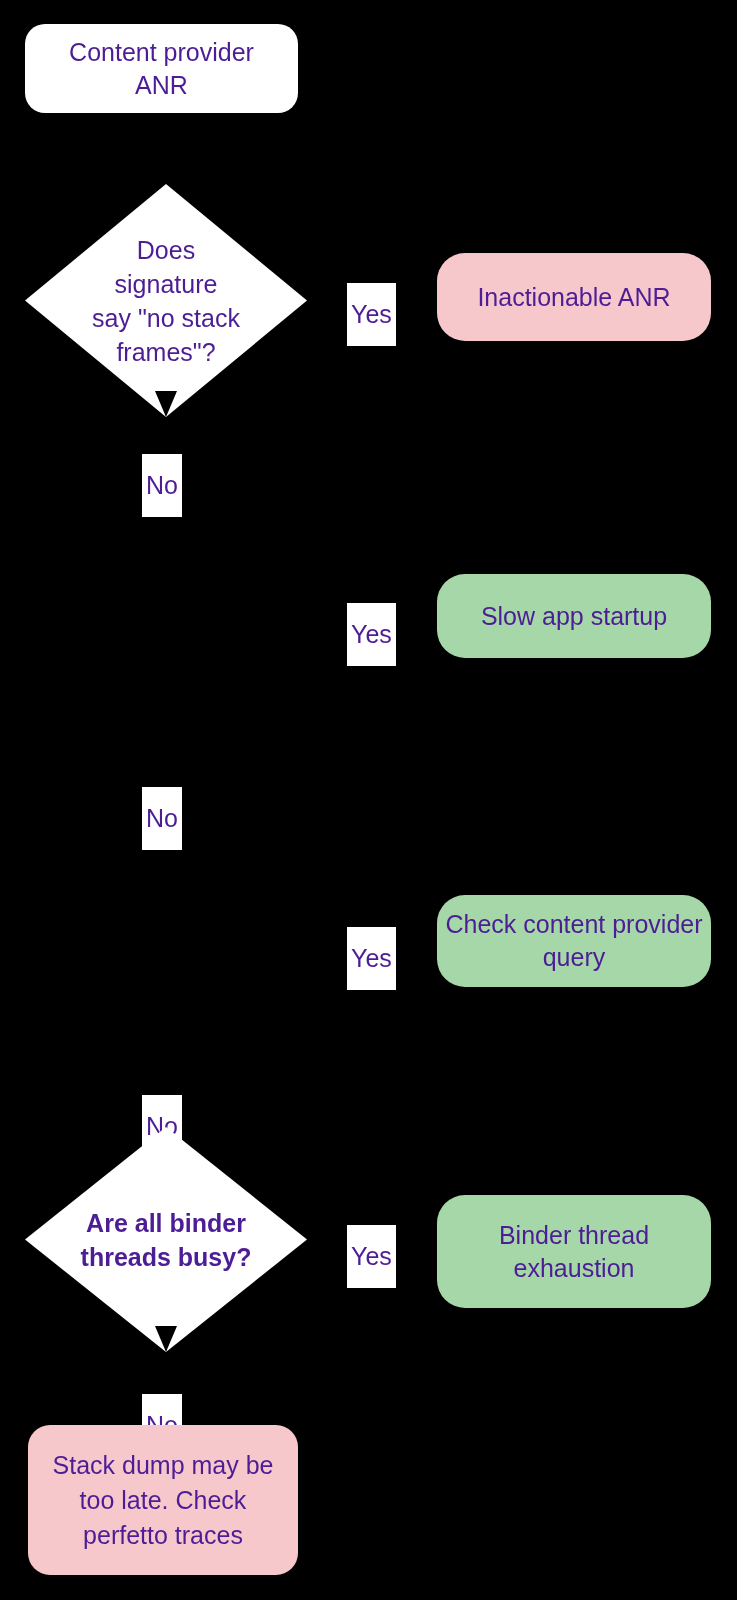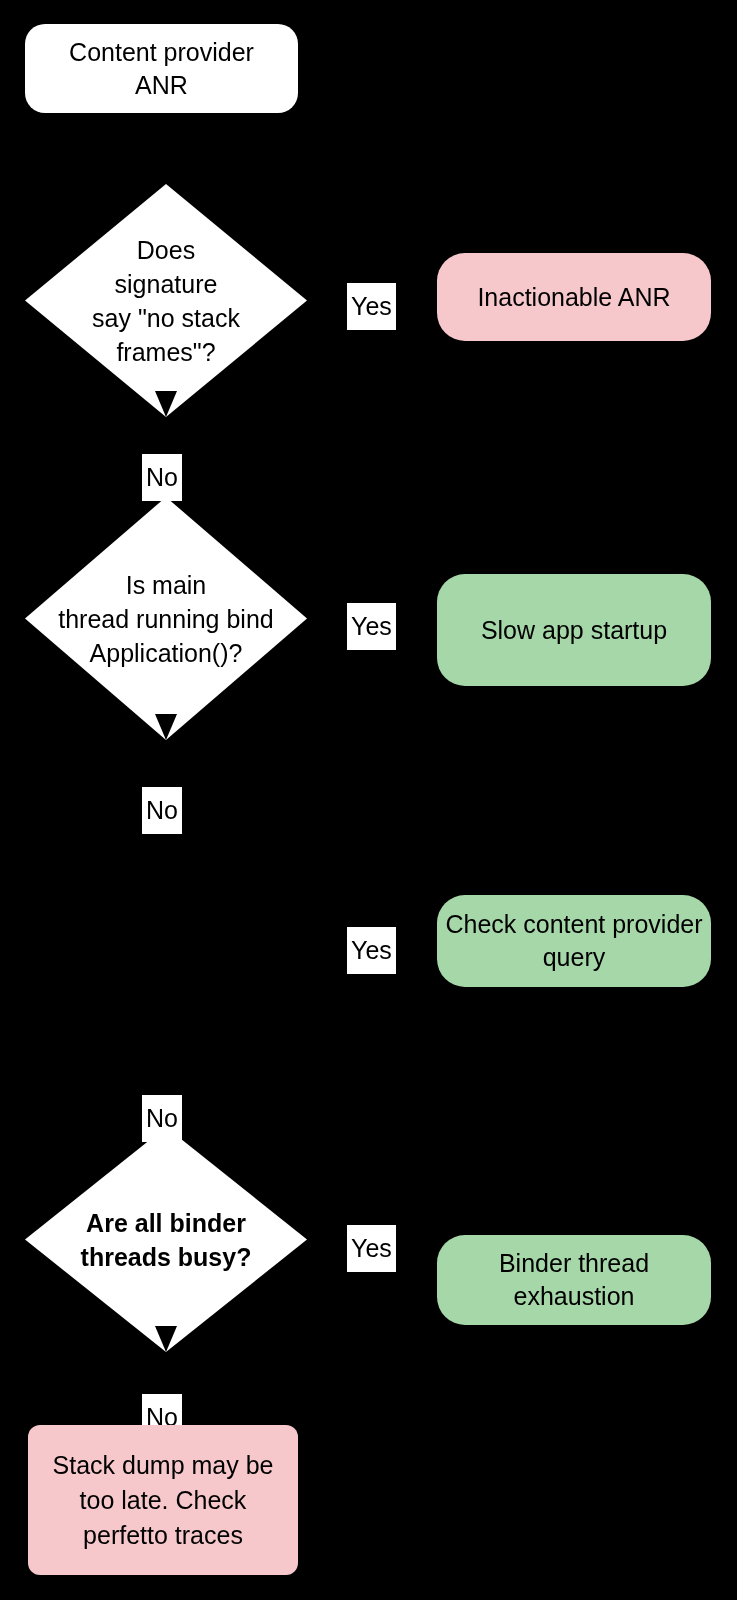--- a/index.html
+++ b/index.html
@@ -6,21 +6,21 @@
     margin: 0;
     padding: 0;
     background: #000;
   }
   .canvas {
     position: relative;
     width: 737px;
     height: 1600px;
     background: var(--bg, #000000);
     font-family: "Liberation Sans", sans-serif;
-    color: #000000;
+    color: #4c1d95;
     overflow: hidden;
   }
   .node {
     position: absolute;
     display: flex;
     align-items: center;
     justify-content: center;
     text-align: center;
     white-space: pre-line;
     font-size: 25px;
@@ -54,66 +54,63 @@
   .n1 { top: 391px; }
   .n2 { top: 714px; }
   .n3 { top: 1036px; }
   .n4 { top: 1326px; }
   .chip {
     position: absolute;
     background: var(--node, #ffffff);
     font-size: 25px;
     line-height: 31px;
     height: 31px;
-    padding: 8px 4px;
+    padding: 16px 4px;
     display: flex;
     align-items: center;
     justify-content: center;
   }
   .yes { left: 347px; }
   .no  { left: 142px; margin-top: 17px; }
   .y1 { top: 283px; } .y2 { top: 603px; } .y3 { top: 927px; } .y4 { top: 1225px; }
   .no1 { top: 437px; } .no2 { top: 770px; } .no3 { top: 1078px; } .no4 { top: 1377px; }
   .outcome {
     left: 437px; width: 274px;
     border-radius: 28px;
   }
   .outcome.bad  { background: var(--bad, #f7c8cb); }
   .outcome.good { background: var(--good, #a6d7a8); }
   .b1 { top: 253px; height: 88px; }
-  .b2 { top: 574px; height: 112px; }
+  .b2 { top: 574px; height: 84px; }
   .b3 { top: 895px; height: 92px; }
-  .b4 { top: 1235px; height: 90px; }
+  .b4 { top: 1195px; height: 113px; }
   .terminal {
     left: 28px; top: 1425px; width: 270px; height: 150px;
     background: var(--bad, #f7c8cb);
-    border-radius: 12px;
+    border-radius: 22px;
     line-height: 35px;
   }
 </style>
 </head>
 <body>
 
 <div class="canvas" style="--bg: #000000; --node: #ffffff; --bad: #f7c8cb; --good: #a6d7a8;">
 
   <div class="node rect start">Content provider
 ANR</div>
 
   <div class="node diamond d1">Does
 signature
 say "no stack
 frames"?</div>
   <div class="notch n1"></div>
   <div class="chip yes y1">Yes</div>
   <div class="chip no no1">No</div>
   <div class="node outcome bad b1">Inactionable ANR</div>
 
-  <div class="node diamond d2">Is main
-thread running bind
-Application()?</div>
   <div class="notch n2"></div>
   <div class="chip yes y2">Yes</div>
   <div class="chip no no2">No</div>
   <div class="node outcome good b2">Slow app startup</div>
 
   <div class="notch n3"></div>
   <div class="chip yes y3">Yes</div>
   <div class="chip no no3">No</div>
   <div class="node outcome good b3">Check content provider
 query</div>

